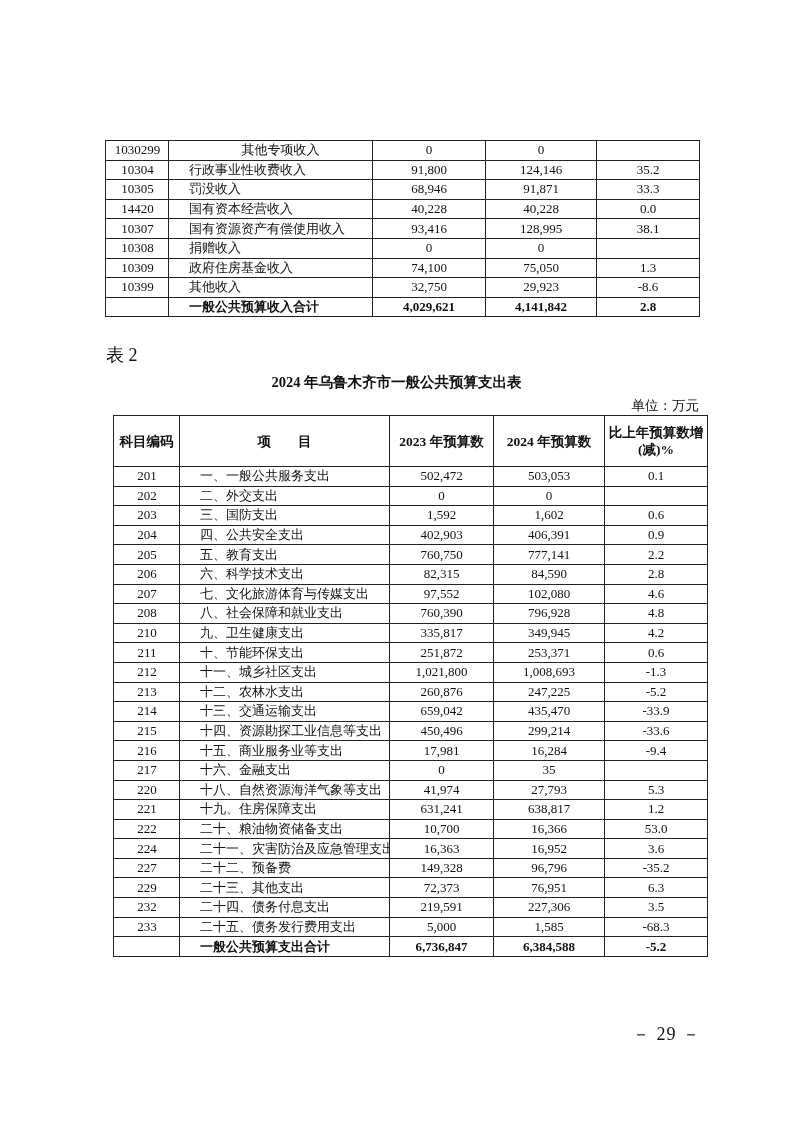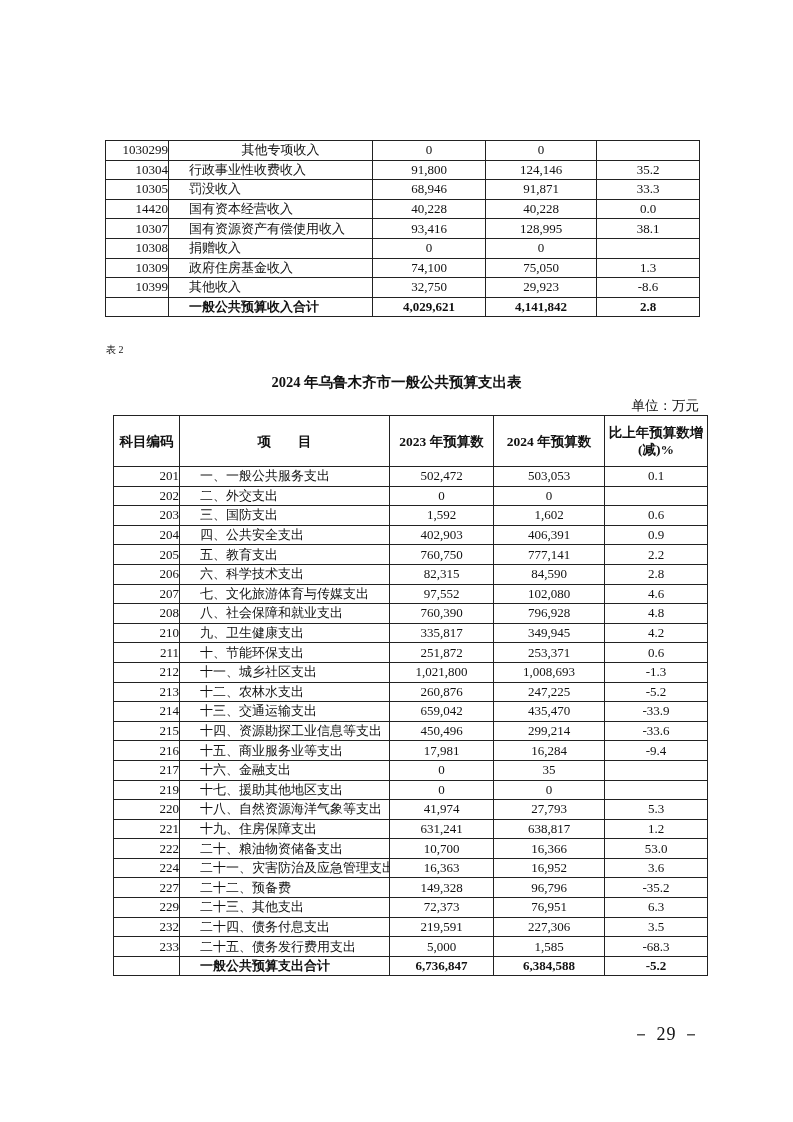--- a/index.html
+++ b/index.html
@@ -1,29 +1,29 @@
 <!DOCTYPE html>
 <html><head>
   <meta charset="utf-8">
   <style>
     html, body { margin: 0; padding: 0; background: #ffffff; }
     body { width: 793px; height: 1122px; position: relative; overflow: hidden;
            font-family: "Liberation Serif", "DejaVu Serif", serif; color: #111; }
     table { border-collapse: collapse; position: absolute; table-layout: fixed; }
     td, th { border: 1px solid #222; padding: 0; font-size: 13px; line-height: 18px; height: 18.6px;
              font-weight: normal; white-space: nowrap; overflow: hidden; }
-    td.code { text-align: right; padding-left: 1px; }
+    td.code { text-align: center; padding-left: 1px; }
     td.name { text-align: left; padding-left: 20px; }
     td.name.indent { text-align: center; }
     td.num { text-align: center; }
     tr.total td { font-weight: bold; font-family: "Liberation Serif", serif; }
     #t1 { left: 105px; top: 140px; width: 595px; }
     #t2 { left: 105px; top: 415px; width: 595px; margin-left: 8px; }
     #t2 th { font-weight: bold; height: 50px; line-height: 17px; text-align: center; font-size: 13.5px; white-space: normal; }
-    .label-table { position: absolute; left: 106px; top: 343px; font-size: 10px; }
+    .label-table { position: absolute; left: 106px; top: 343px; font-size: 18px; }
     .title { position: absolute; left: 0; width: 793px; top: 373px; text-align: center; font-weight: bold; font-size: 14.5px; }
     .unit { position: absolute; right: 94px; top: 397px; font-size: 13.5px; }
     .page-num { position: absolute; right: 92px; top: 1022px; font-size: 18px; letter-spacing: 1px; }
   </style>
 </head>
 <body>
 
 <table id="t1">
   <colgroup>
     <col style="width:63px">
@@ -227,27 +227,20 @@
         <td class="num">-9.4</td>
       </tr>
       <tr>
         <td class="code">217</td>
         <td class="name">十六、金融支出</td>
         <td class="num">0</td>
         <td class="num">35</td>
         <td class="num"></td>
       </tr>
       <tr>
-        <td class="code">219</td>
-        <td class="name">十七、援助其他地区支出</td>
-        <td class="num">0</td>
-        <td class="num">0</td>
-        <td class="num"></td>
-      </tr>
-      <tr>
         <td class="code">220</td>
         <td class="name">十八、自然资源海洋气象等支出</td>
         <td class="num">41,974</td>
         <td class="num">27,793</td>
         <td class="num">5.3</td>
       </tr>
       <tr>
         <td class="code">221</td>
         <td class="name">十九、住房保障支出</td>
         <td class="num">631,241</td>

